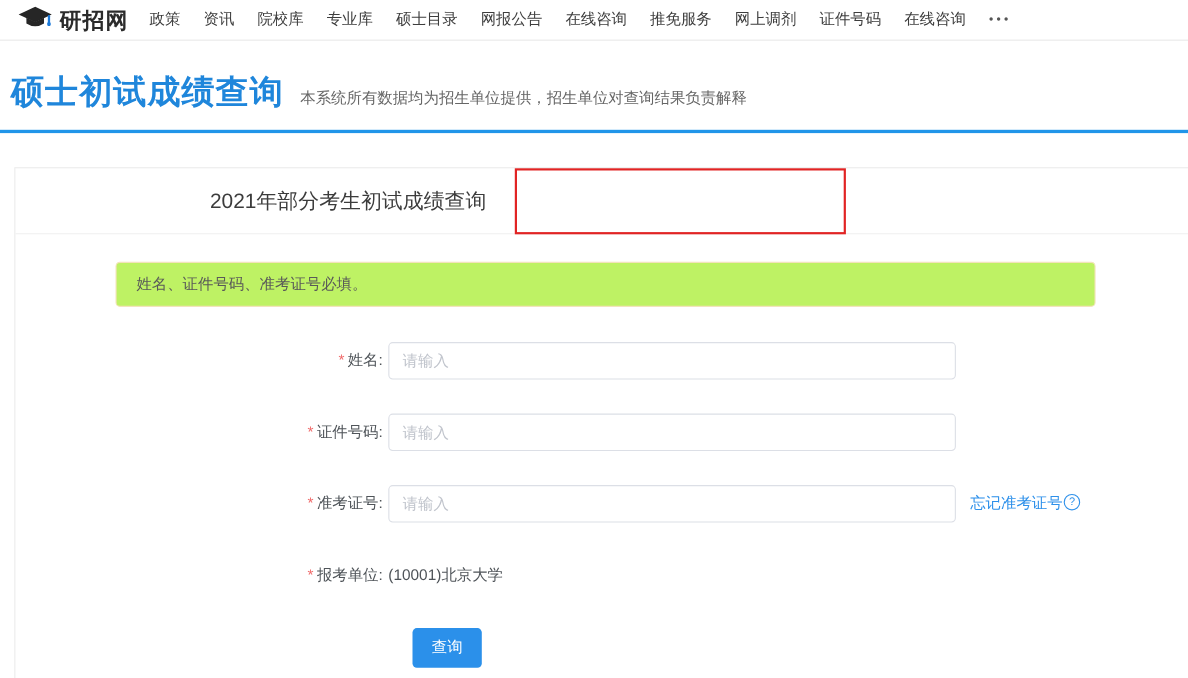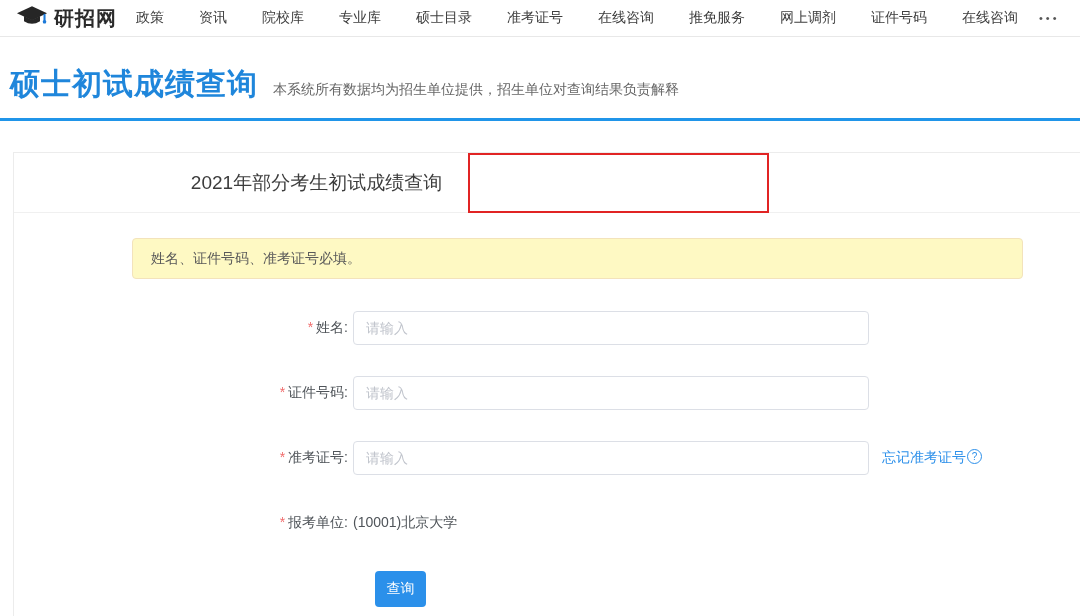--- a/index.html
+++ b/index.html
@@ -4,63 +4,63 @@
 <style>
   * { margin:0; padding:0; box-sizing:border-box; }
   html,body { width:1080px; height:616px; overflow:hidden; background:#fff;
     font-family:"Liberation Sans","DejaVu Sans",sans-serif; }
 
   
   .topnav { height:37px; display:flex; align-items:center; background:#fff;
     border-bottom:1px solid #e8e8e8; padding-left:16px; }
   .logo { display:flex; align-items:flex-start; cursor:pointer; }
   .logo-text { font-size:20px; font-weight:bold; color:#2b2b2b; margin-left:6px; letter-spacing:1px; }
-  .nav-items { display:flex; list-style:none; margin-left:19px; gap:35px; }
+  .nav-items { display:flex; list-style:none; margin-left:19px; gap:21px; }
   .nav-items li { font-size:14px; color:#3d3d3d; cursor:pointer; white-space:nowrap; }
   .nav-more { font-size:11px; color:#555; letter-spacing:3px; cursor:pointer; margin-left:21px; }
 
   
   .page-header { padding:27px 12px 0 10px; height:81px; display:flex; align-items:baseline; }
   .page-title { font-size:30px; font-weight:bold; color:#1f86db; letter-spacing:1px; }
   .page-subtitle { font-size:14px; color:#666; margin-left:15px; }
   .blue-line { height:3px; background:#2095e9; width:100%; }
 
   
   .card { position:absolute; left:13px; top:152px; width:1215px; height:500px;
     background:#fff; border:1px solid #ececec; }
   .card-header { position:relative; height:60px; border-bottom:1px solid #f0f0f0; }
   .card-title { position:absolute; left:0; right:608px; top:0; height:60px;
     display:flex; align-items:center; justify-content:center;
     font-size:19px; color:#3c3c3c; }
   .red-annotation { position:absolute; left:454px; top:0; width:301px; height:60px;
     border:2px solid #e12424; pointer-events:none; }
 
   .card-body { padding-top:25px; }
-  .notice { margin-left:118px; width:891px; height:41px; background:#fef9c3;
+  .notice { margin-left:91px; width:891px; height:41px; background:#bef264;
     border:1px solid #f3e3bb; border-radius:4px; display:flex; align-items:center;
     padding-left:18px; font-size:14px; color:#595959; }
 
   .form-row { display:flex; align-items:center; height:32px; margin-top:33px; }
   .form-row:first-of-type { margin-top:35px; }
   .form-label { flex:0 0 339px; text-align:right; padding-right:5px;
     font-size:14px; color:#4f5459; }
   .req { color:#f06b6b; margin-right:3px; font-size:14px; }
   .text-input { width:516px; height:32px; border:1px solid #dcdfe6; border-radius:4px;
     padding:16px 12px; font-size:14px; color:#606266; outline:none;
     font-family:"Liberation Sans","DejaVu Sans",sans-serif; }
   .text-input::placeholder { color:#c0c4cc; }
   .static-value { font-size:14px; color:#4f5459; }
   .forgot-link { margin-left:13px; font-size:14px; color:#2d90ea; cursor:pointer;
     display:flex; align-items:flex-start; text-decoration:none; white-space:nowrap; }
   .help-circle { display:inline-flex; align-items:center; justify-content:center;
     width:15px; height:15px; border:1px solid #2d90ea; border-radius:50%;
     font-size:10px; margin-left:1px; color:#2d90ea; }
 
   .button-row { margin-top:32px; margin-left:361px; }
-  .query-btn { width:51px; height:36px; background:#2b90ea; color:#fff; border:none;
+  .query-btn { width:63px; height:36px; background:#2b90ea; color:#fff; border:none;
     border-radius:4px; font-size:14px; cursor:pointer;
     font-family:"Liberation Sans","DejaVu Sans",sans-serif; }
 </style>
 </head>
 <body>
 
 <div class="topnav">
   <div class="logo">
     <span style="display:inline-flex;">
       <svg width="32" height="25" viewBox="0 0 34 26">
@@ -71,21 +71,21 @@
       </svg>
     </span>
     <span class="logo-text">研招网</span>
   </div>
   <ul class="nav-items" id="nav-items">
       <li>政策</li>
       <li>资讯</li>
       <li>院校库</li>
       <li>专业库</li>
       <li>硕士目录</li>
-      <li>准考证号</li>
+      <li>网报公告</li>
       <li>在线咨询</li>
       <li>推免服务</li>
       <li>网上调剂</li>
       <li>证件号码</li>
       <li>在线咨询</li>
     </ul>
   <span class="nav-more">•••</span>
 </div>
 
 <div class="page-header">

